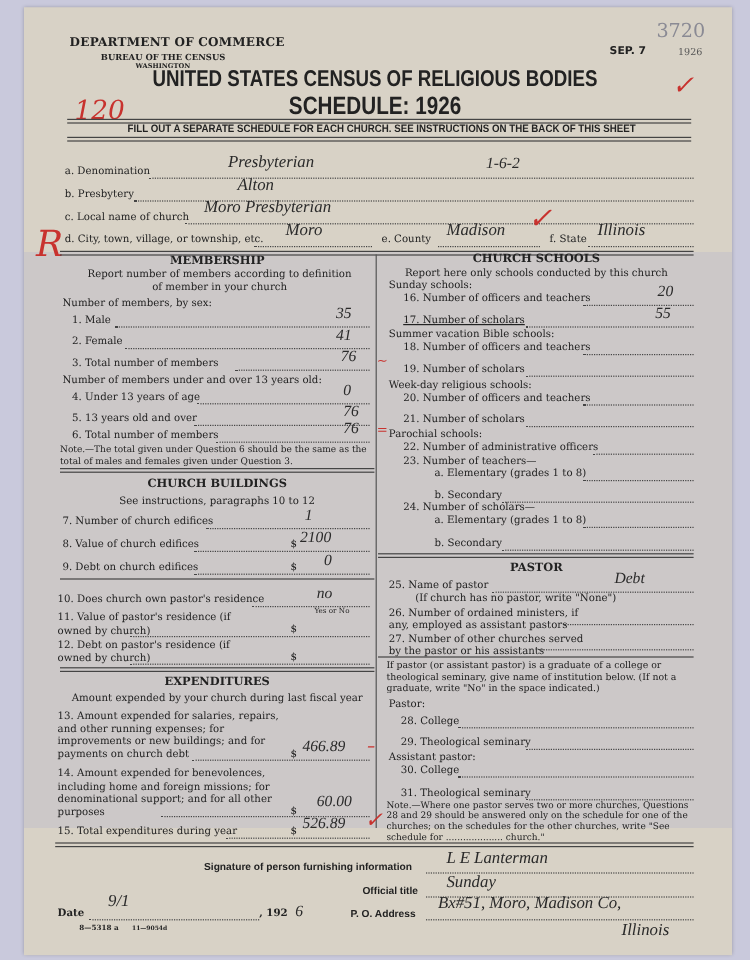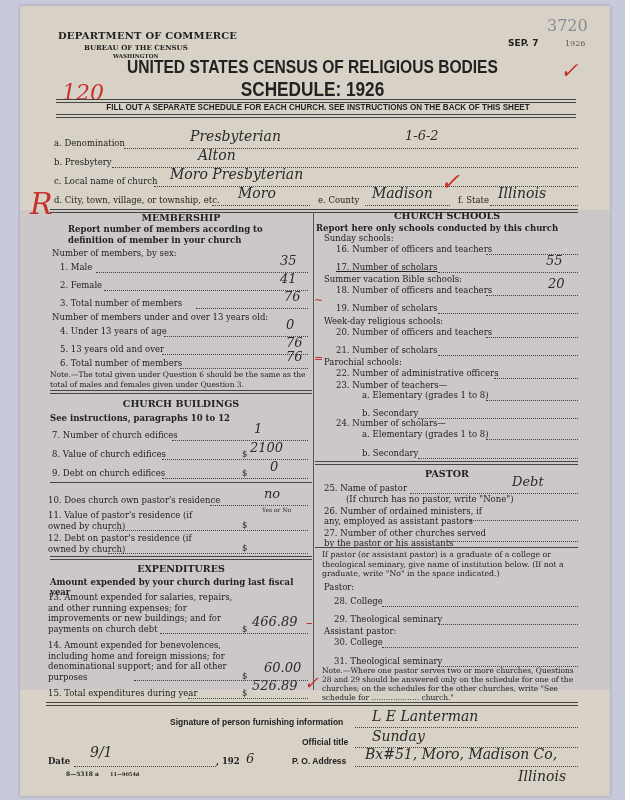--- a/index.html
+++ b/index.html
@@ -16,24 +16,24 @@
   .title1{left:0;width:625px;top:56px;text-align:center;font-size:19px;font-weight:bold;font-family:"Liberation Sans",sans-serif;transform:scaleX(.82);}
   .title2{left:0;width:625px;top:77px;text-align:center;font-size:21px;font-weight:bold;font-family:"Liberation Sans",sans-serif;transform:scaleX(.82);}
   .hand{font-family:"DejaVu Serif",serif;font-style:italic;color:#2a2a2a;}
   .redhand{font-family:"DejaVu Serif",serif;font-style:italic;color:#c8322e;}
   .rule{position:absolute;height:0;border-top:1.5px solid #444;}
   .rule2{position:absolute;height:2px;border-top:1.5px solid #444;border-bottom:1px solid #444;}
   .instr{left:58px;width:520px;top:102px;text-align:center;font-size:9px;font-weight:bold;font-family:"Liberation Sans",sans-serif;transform:scaleX(.9);}
   .lbl{font-size:8.5px;white-space:nowrap;}
   .dots{position:absolute;border-bottom:1px dotted #444;height:0;}
   .sec-title{font-size:9.5px;font-weight:bold;text-align:center;}
-  .sub{font-size:8.5px;font-weight:bold;}
+  .sub{font-size:8.5px;font-weight:normal;text-align:center;}
   .vline{position:absolute;width:0;border-left:1px solid #555;}
   .small{font-size:6px;}
-  .val{font-size:13px;}
+  .val{font-size:13px;font-family:Liberation Serif, serif;}
 </style>
 </head>
 <body>
 
 <div class="paper"></div>
 <div class="lower"></div>
 
 <div class="abs hdr-dept">DEPARTMENT OF COMMERCE</div>
 <div class="abs hdr-bureau">BUREAU OF THE CENSUS</div>
 <div class="abs hdr-wash">WASHINGTON</div>
@@ -162,21 +162,21 @@
 <div class="abs lbl" style="left:242px;top:688px;">$</div>
 <div class="abs hand val" style="left:252px;top:678px;">526.89</div>
 <div class="rule2" style="left:46px;top:702px;width:532px;"></div>
 
 <div class="abs sec-title" style="left:316px;width:262px;top:210px;">CHURCH SCHOOLS</div>
 <div class="abs sub" style="left:316px;width:262px;top:223px;">Report here only schools conducted by this church</div>
 
 <div class="abs lbl" style="left:324px;top:233px;">Sunday schools:</div>
 <div class="abs lbl" style="left:336px;top:244px;">16. Number of officers and teachers</div>
 <div class="dots" style="left:486px;top:254px;width:92px;"></div>
-<div class="abs hand val" style="left:548px;top:235px;margin-top:41px;">20</div>
+<div class="abs hand val" style="left:548px;top:235px;">20</div>
 <div class="abs lbl" style="left:336px;top:262px;text-decoration:underline;">17. Number of scholars</div>
 <div class="dots" style="left:438px;top:272px;width:140px;"></div>
 <div class="abs hand val" style="left:546px;top:253px;">55</div>
 
 <div class="abs lbl" style="left:324px;top:274px;">Summer vacation Bible schools:</div>
 <div class="abs lbl" style="left:336px;top:285px;">18. Number of officers and teachers</div>
 <div class="dots" style="left:486px;top:295px;width:92px;"></div>
 <div class="abs lbl" style="left:336px;top:303px;">19. Number of scholars</div>
 <div class="dots" style="left:438px;top:313px;width:140px;"></div>
 

